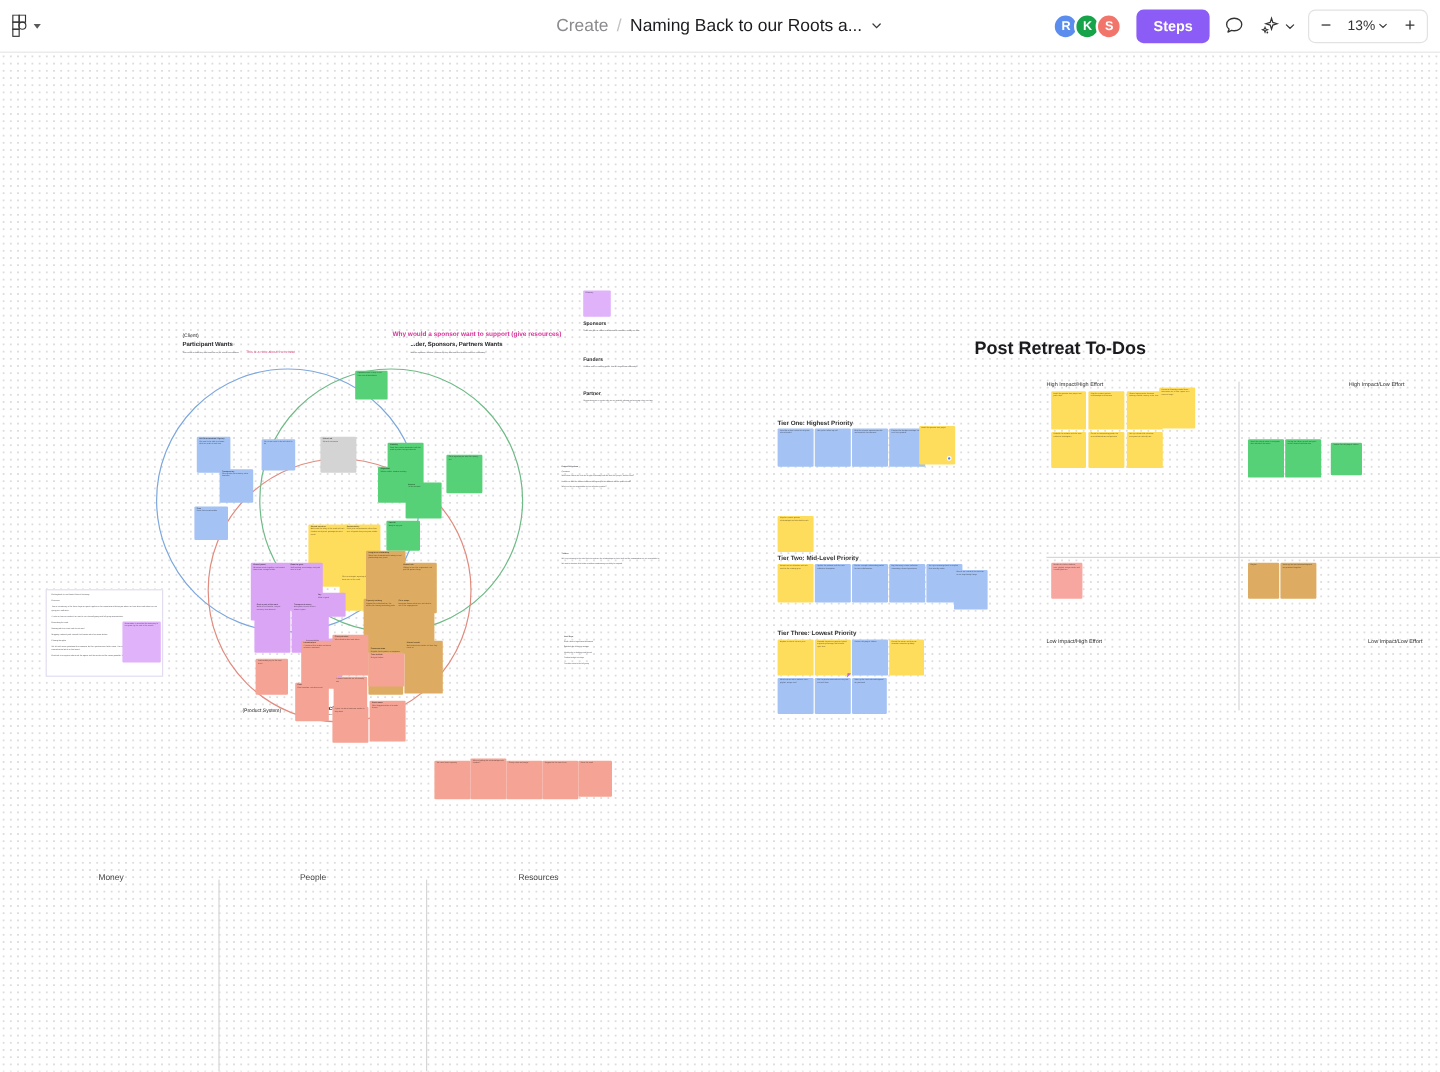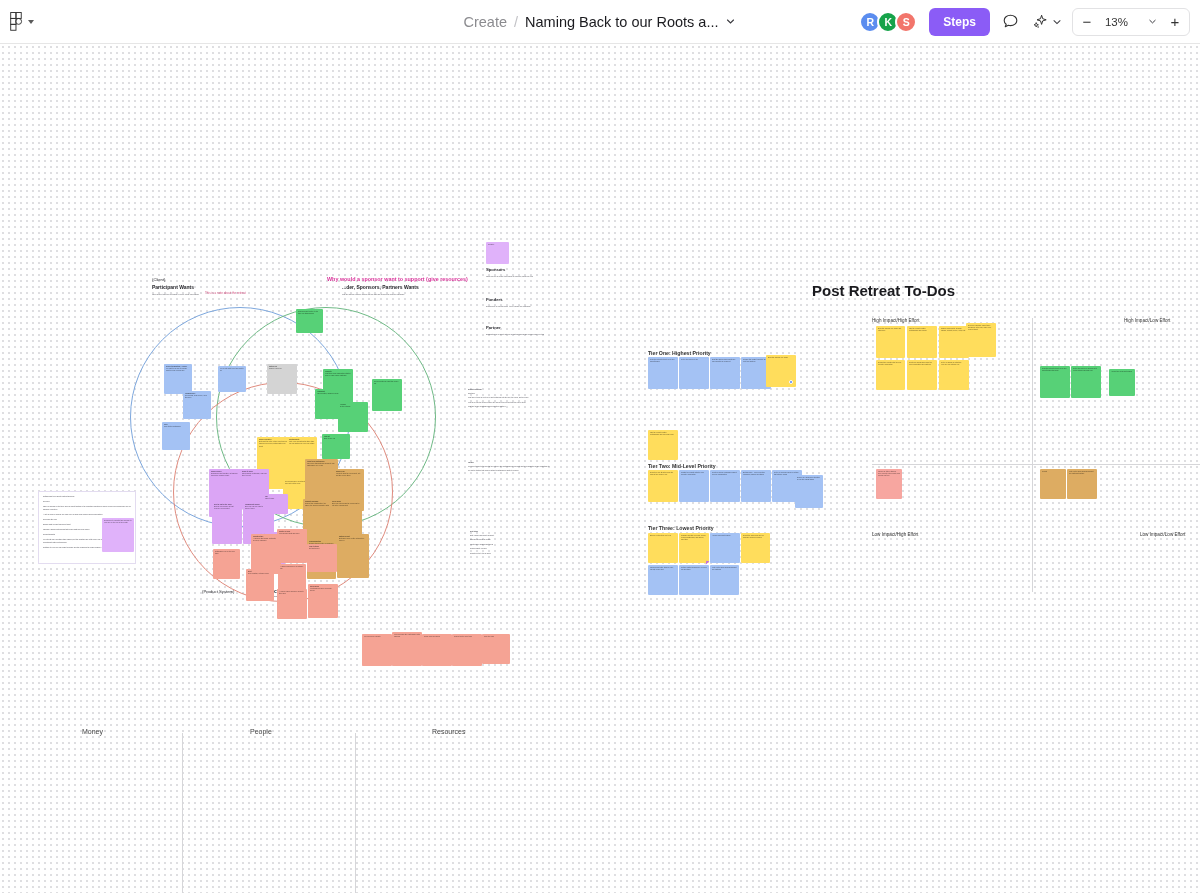--- a/index.html
+++ b/index.html
@@ -70,21 +70,21 @@
     border: 1px solid #e2e2e4; border-radius: 6px;
     height: 28px; margin-left: 2px;
   }
   .zoom-btn {
     width: 28px; height: 26px; display: flex;
     align-items: center; justify-content: center;
     cursor: pointer; font-size: 15px; color: #333;
     background: none; border: none;
   }
   #zoom-level {
-    display: flex; align-items: center; gap: 20px;
+    display: flex; align-items: center; gap: 2px;
     font-size: 11.5px; color: #333; padding: 0 4px;
     cursor: pointer;
   }
 
   
   #canvas {
     position: absolute; top: 44px; left: 0;
     width: 1200px; height: 849px;
     background-color: #ffffff;
     background-image: radial-gradient(circle, #dcdcdf 0.7px, transparent 0.8px);

